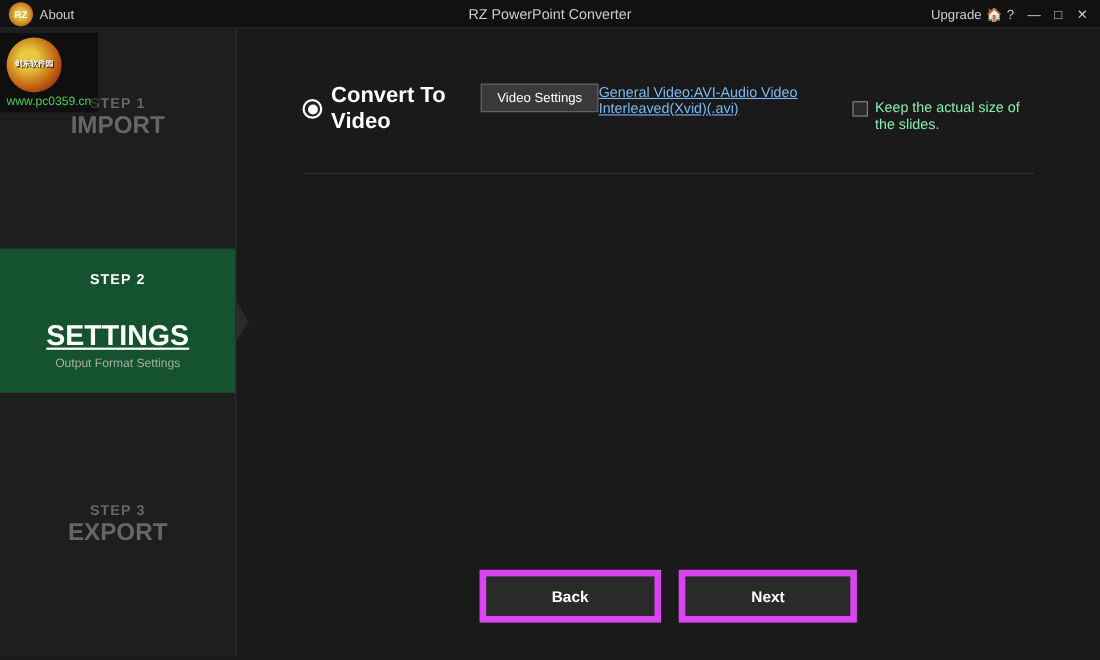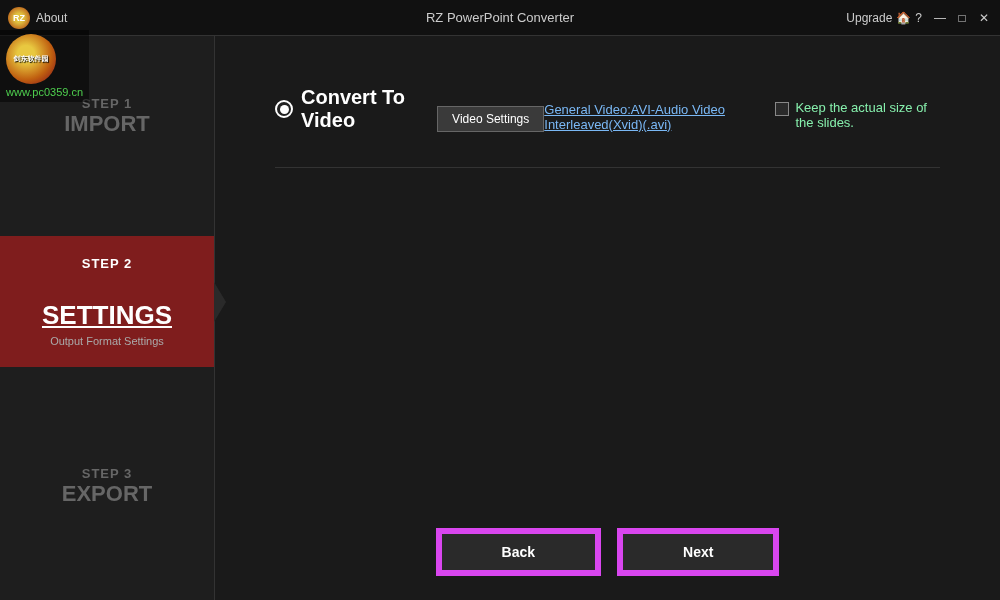--- a/index.html
+++ b/index.html
@@ -10,21 +10,21 @@
       background: #1a1a1a;
       font-family: Arial, sans-serif;
       color: #fff;
       overflow: hidden;
       position: relative;
     }
 
     
     .titlebar {
       width: 100%;
-      height: 36px;
+      height: 26px;
       background: #111;
       display: flex;
       align-items: center;
       justify-content: space-between;
       padding: 0 8px;
       border-bottom: 1px solid #333;
     }
     .titlebar-left {
       display: flex;
       align-items: center;
@@ -127,21 +127,21 @@
       flex-shrink: 0;
     }
     .step-item {
       width: 100%;
       text-align: center;
       padding: 20px 10px;
       color: #666;
     }
     .step-item.active {
       color: #fff;
-      background: #7f1d1d;
+      background: #14532d;
     }
     .step-number {
       font-size: 13px;
       font-weight: bold;
       letter-spacing: 1px;
     }
     .step-name {
       font-size: 22px;
       font-weight: bold;
       text-decoration: none;
@@ -215,21 +215,21 @@
     .radio-btn.selected::after {
       content: '';
       width: 9px;
       height: 9px;
       background: #fff;
       border-radius: 50%;
     }
 
     .option-controls {
       display: flex;
-      align-items: flex-end;
+      align-items: flex-start;
       gap: 0;
       margin-left: 4px;
     }
     .settings-btn {
       padding: 5px 14px;
       background: #3a3a3a;
       border: 1px solid #666;
       color: #fff;
       font-size: 12px;
       cursor: pointer;

